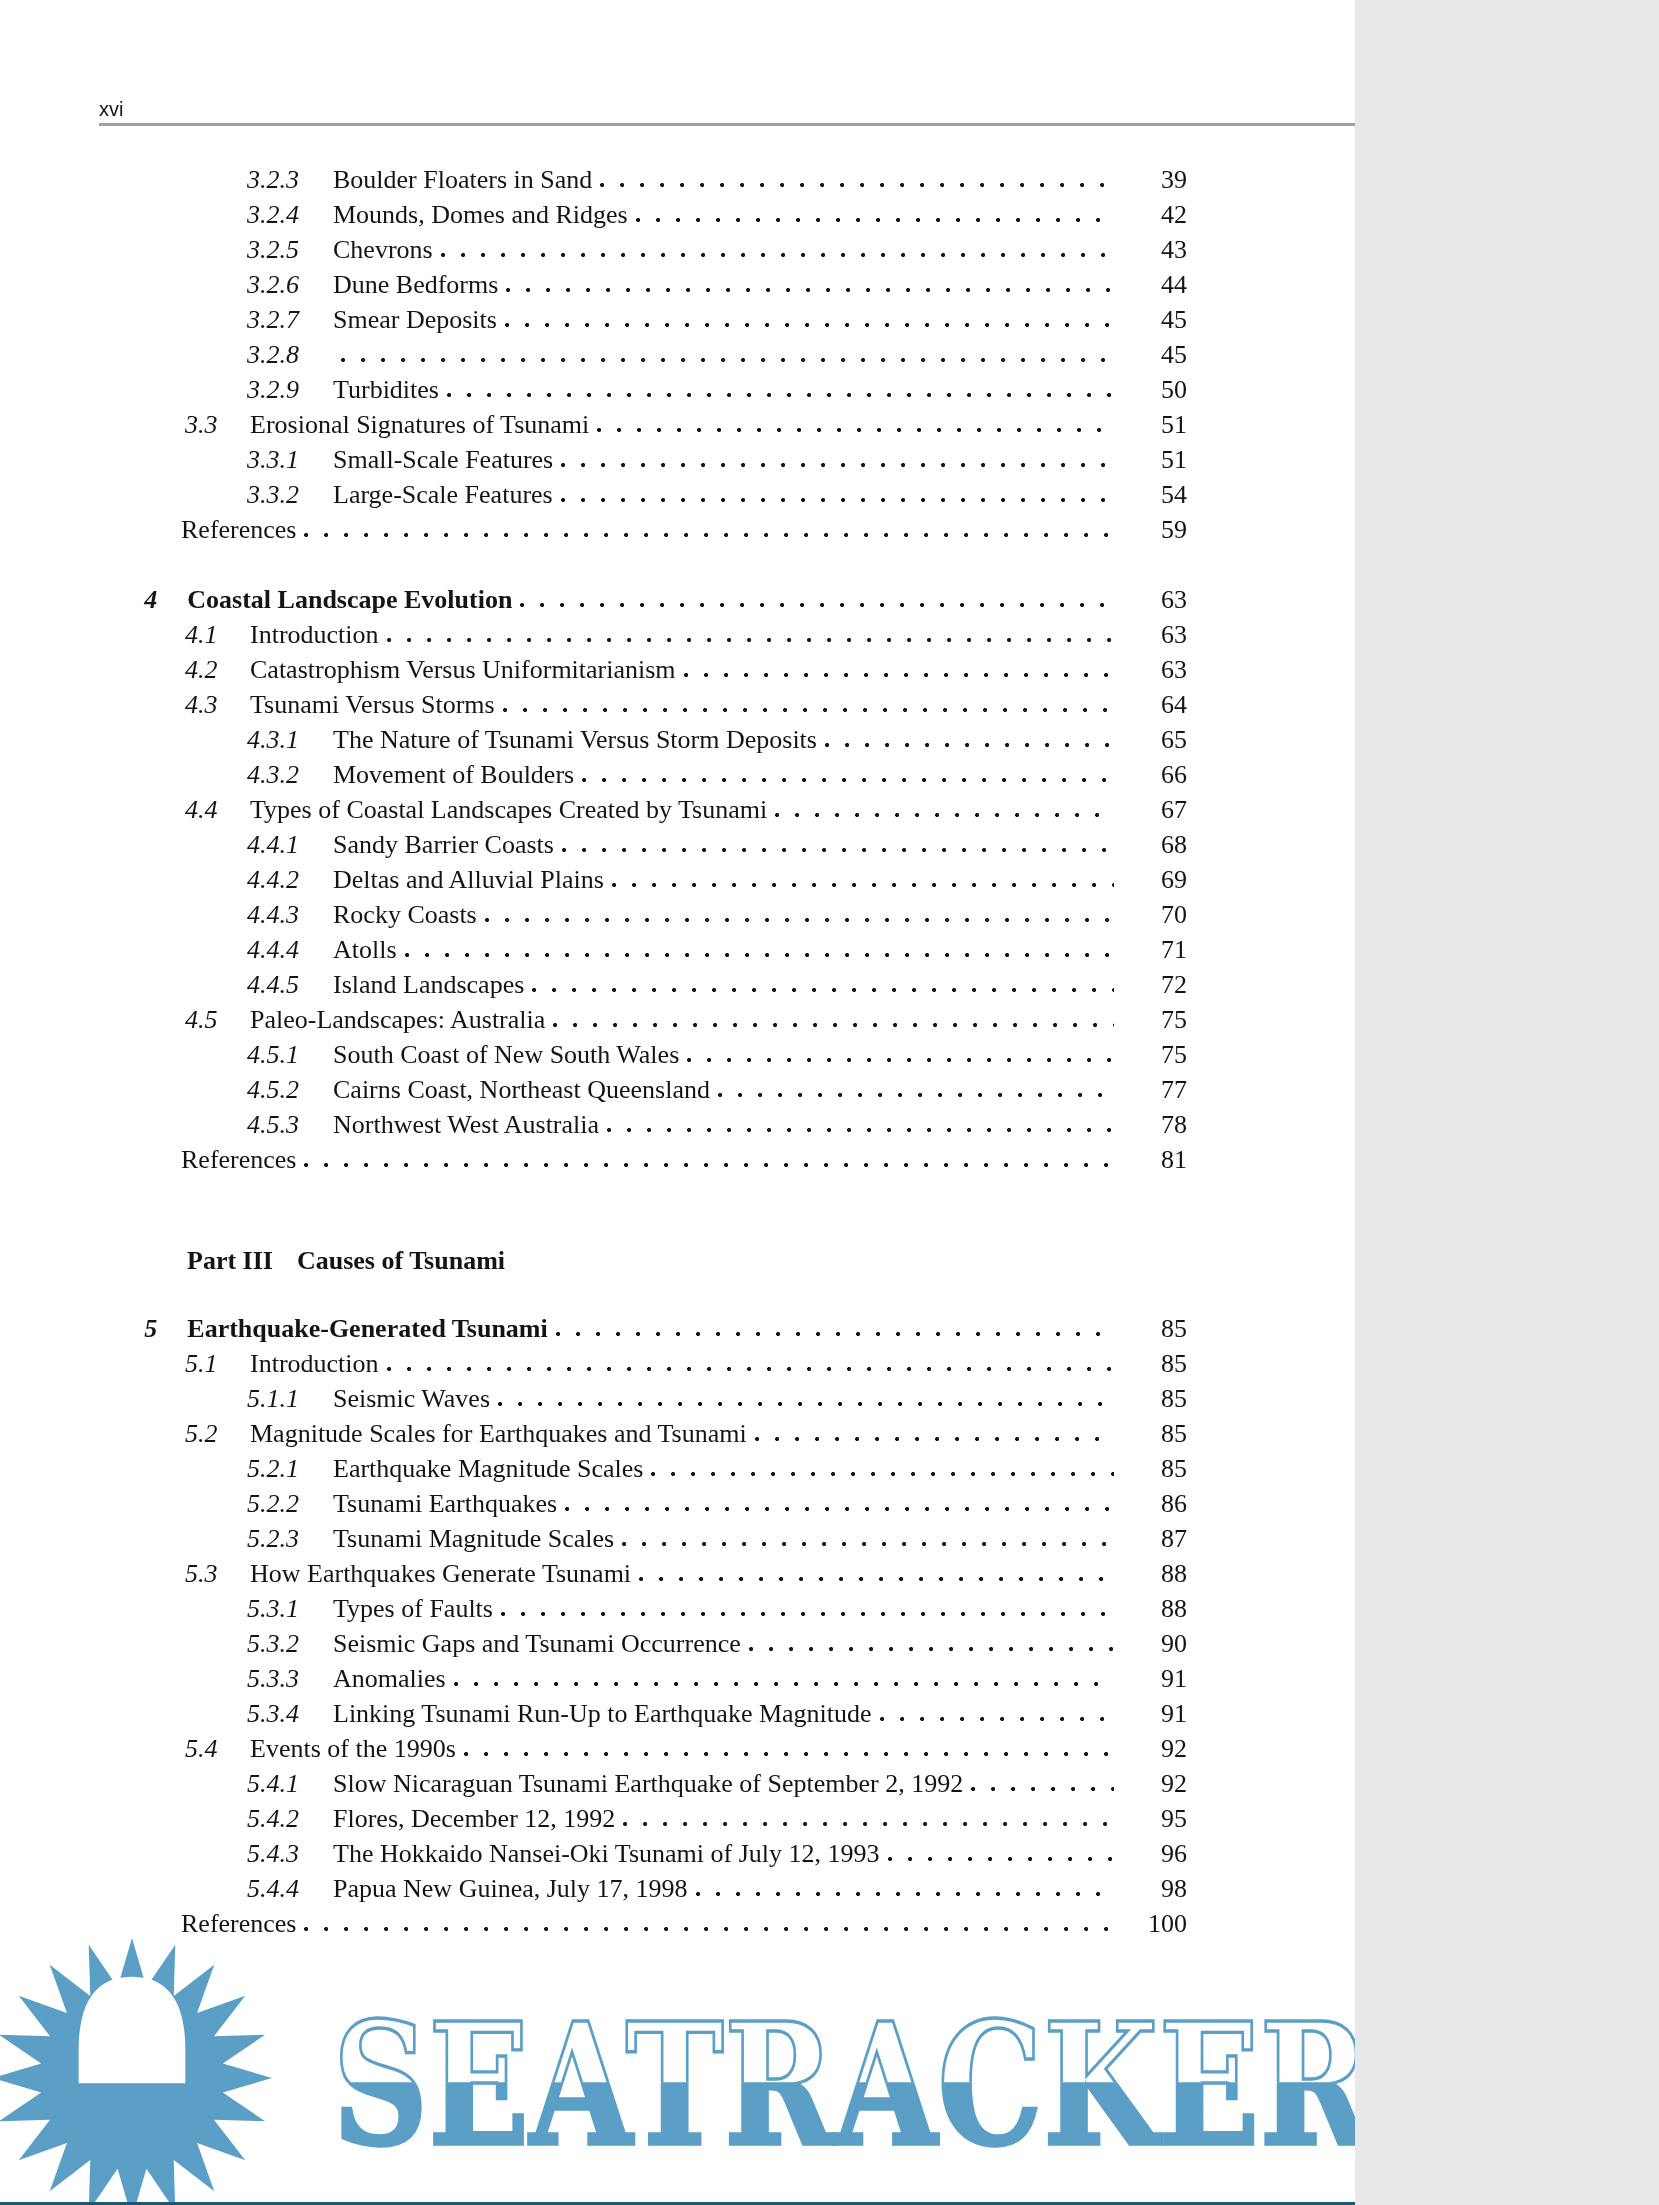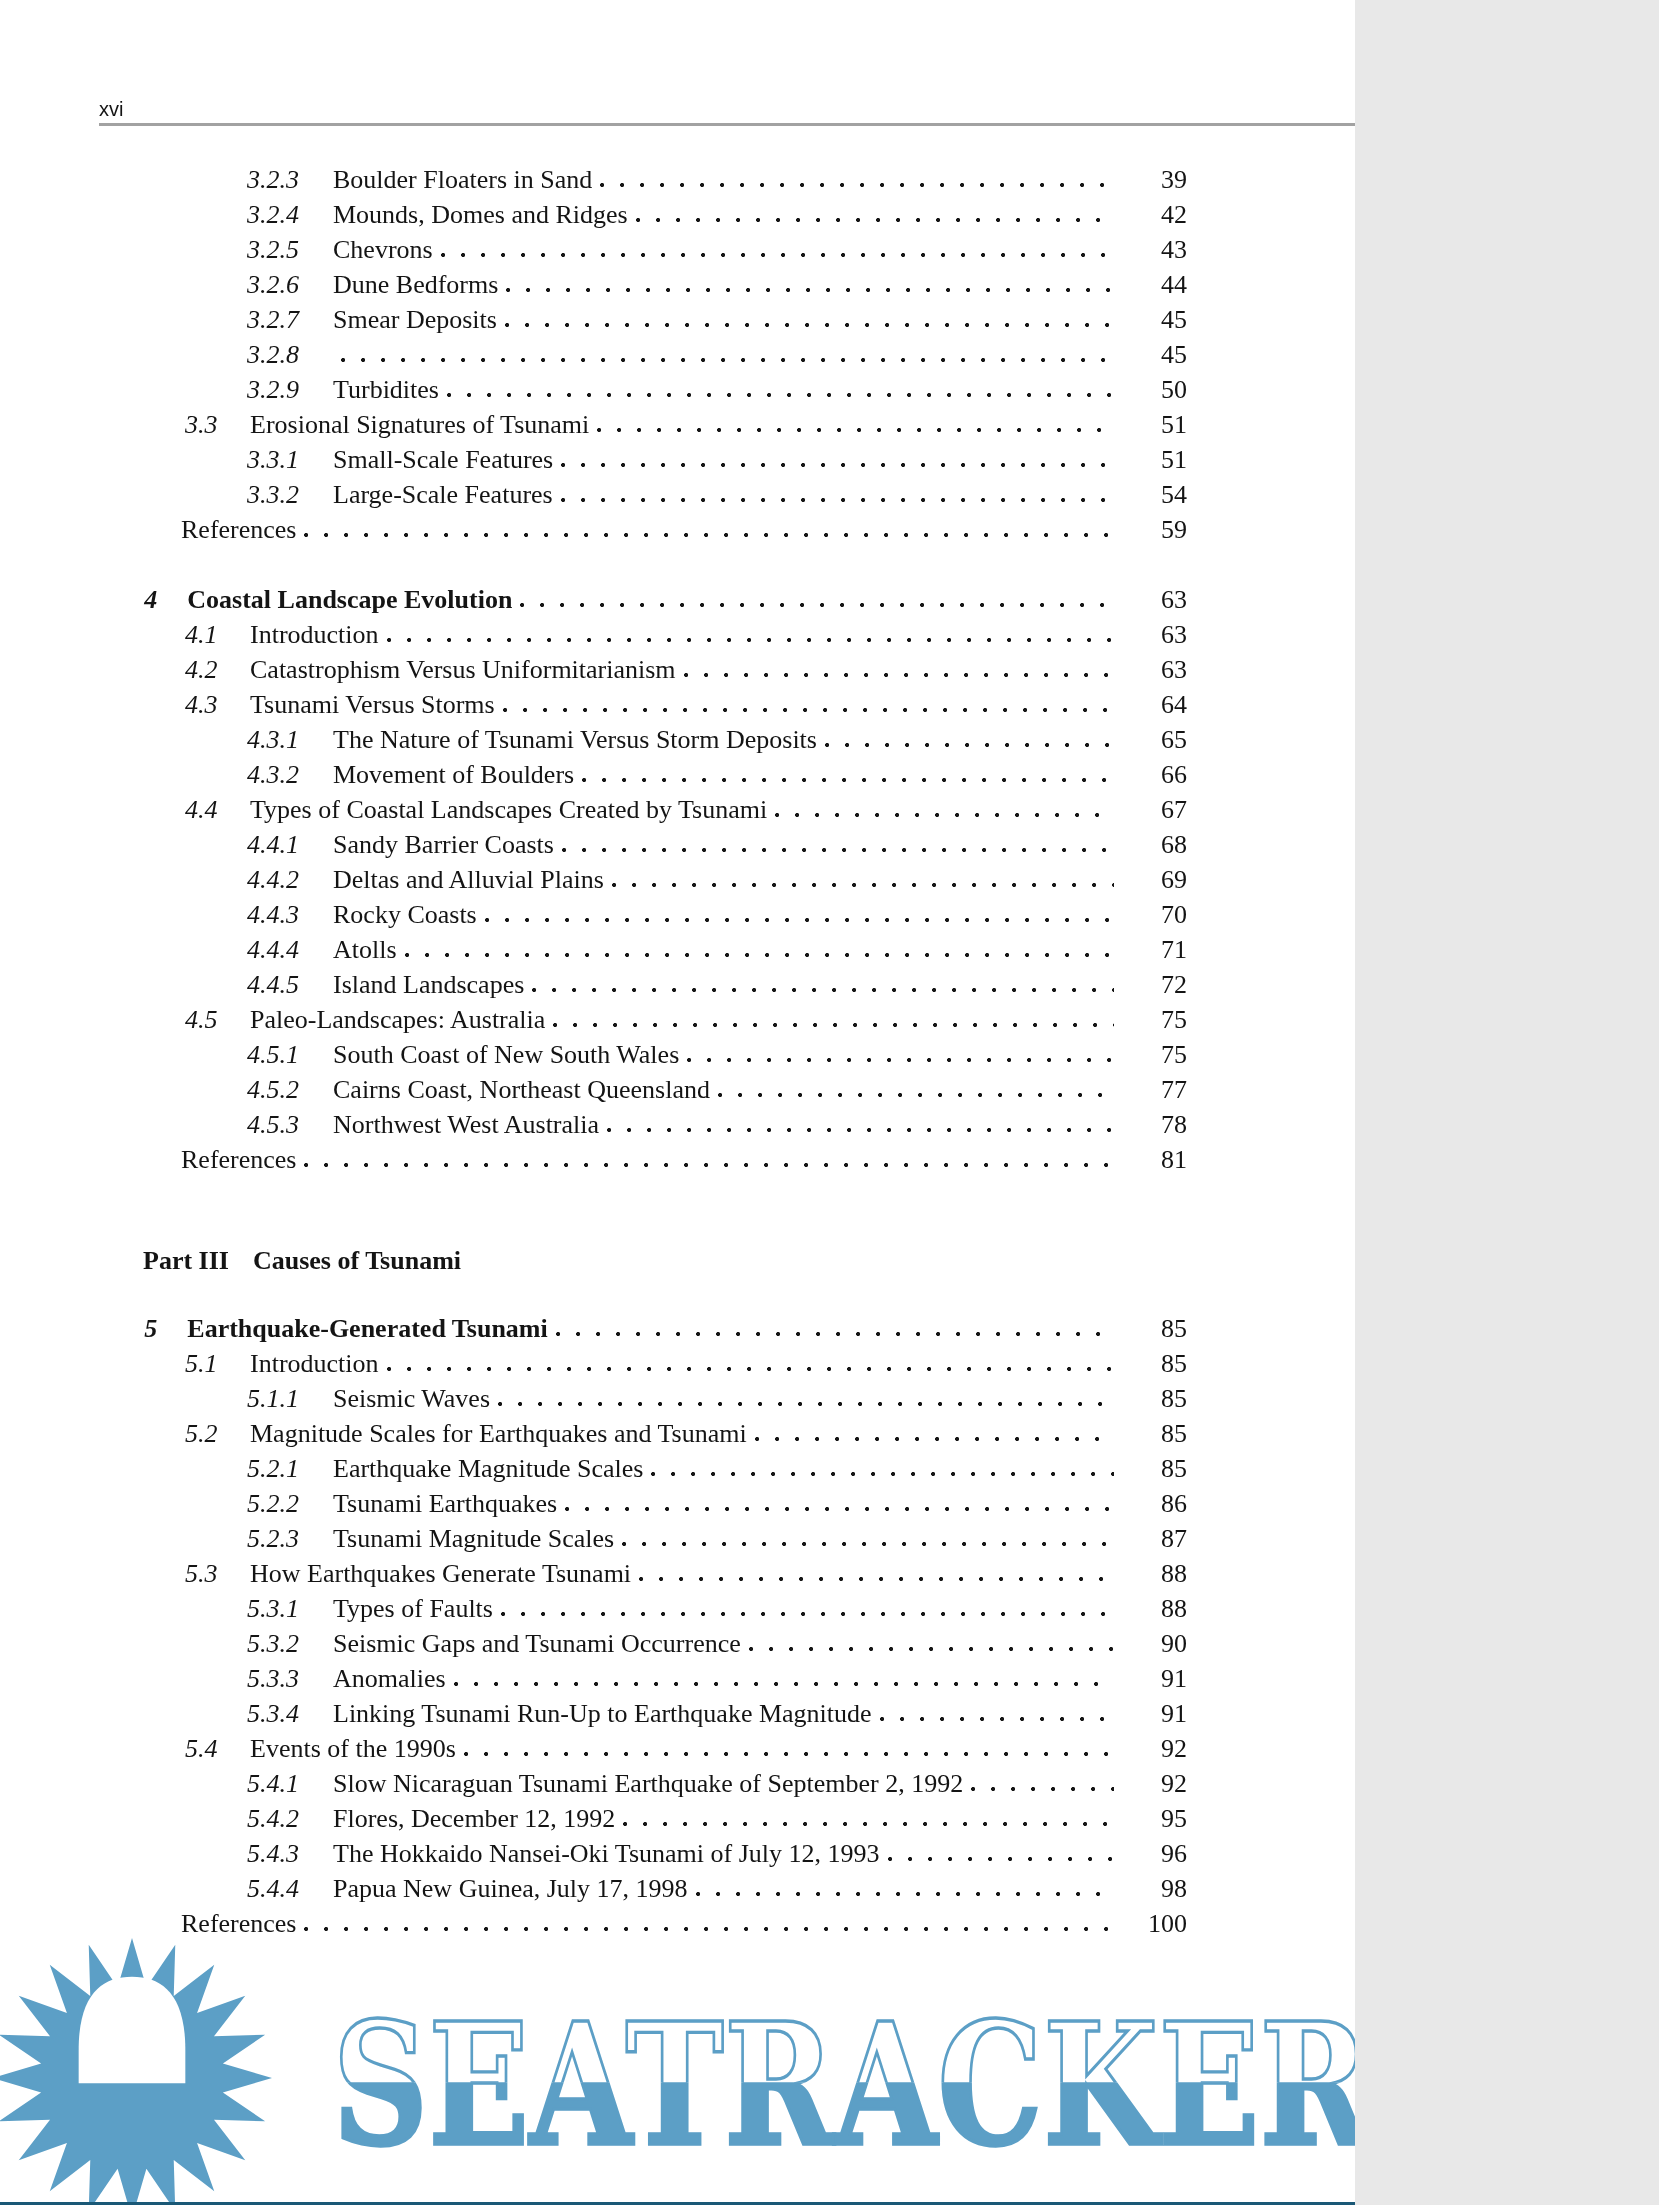--- a/index.html
+++ b/index.html
@@ -33,21 +33,21 @@
   }
   .lvl-chapter{padding-left:3.3px; font-weight:bold;}
   .lvl-chapter .num{width:43px;}
   .lvl-chapter .page{font-weight:normal;}
   .lvl-section{padding-left:44px;}
   .lvl-section .num{width:65px;}
   .lvl-subsection{padding-left:106px;}
   .lvl-subsection .num{width:86px;}
   .lvl-references{padding-left:40px;}
   .gap-chapter{margin-top:35px;}
-  .gap-part{margin-top:66px;}
+  .gap-part{margin-top:66px;margin-left:44px;}
   .gap-after-part{margin-top:33px;}
   .part-row{
     display:flex; align-items:baseline; height:35px;
     font-size:26px; font-weight:bold; padding-left:2px; white-space:nowrap;
   }
   .part-row .part-label{margin-right:24px;}
   
   .wm-sun{position:absolute; left:-8px; top:1938px; width:280px; height:280px;}
   .wm-text{position:absolute; left:326px; top:2012px; width:1332px; height:137px;}
   .bottom-bar{position:absolute; left:0; bottom:0; width:1660px; height:3.3px;}

